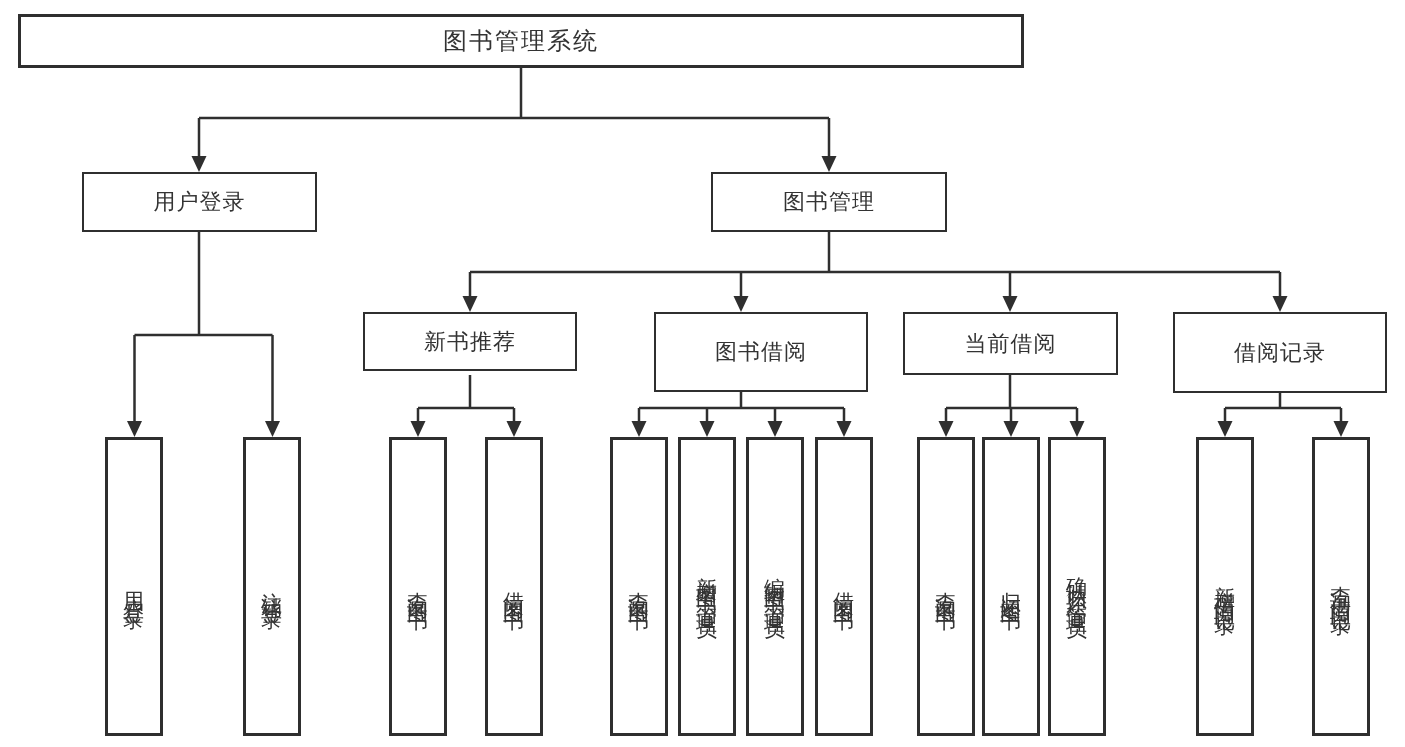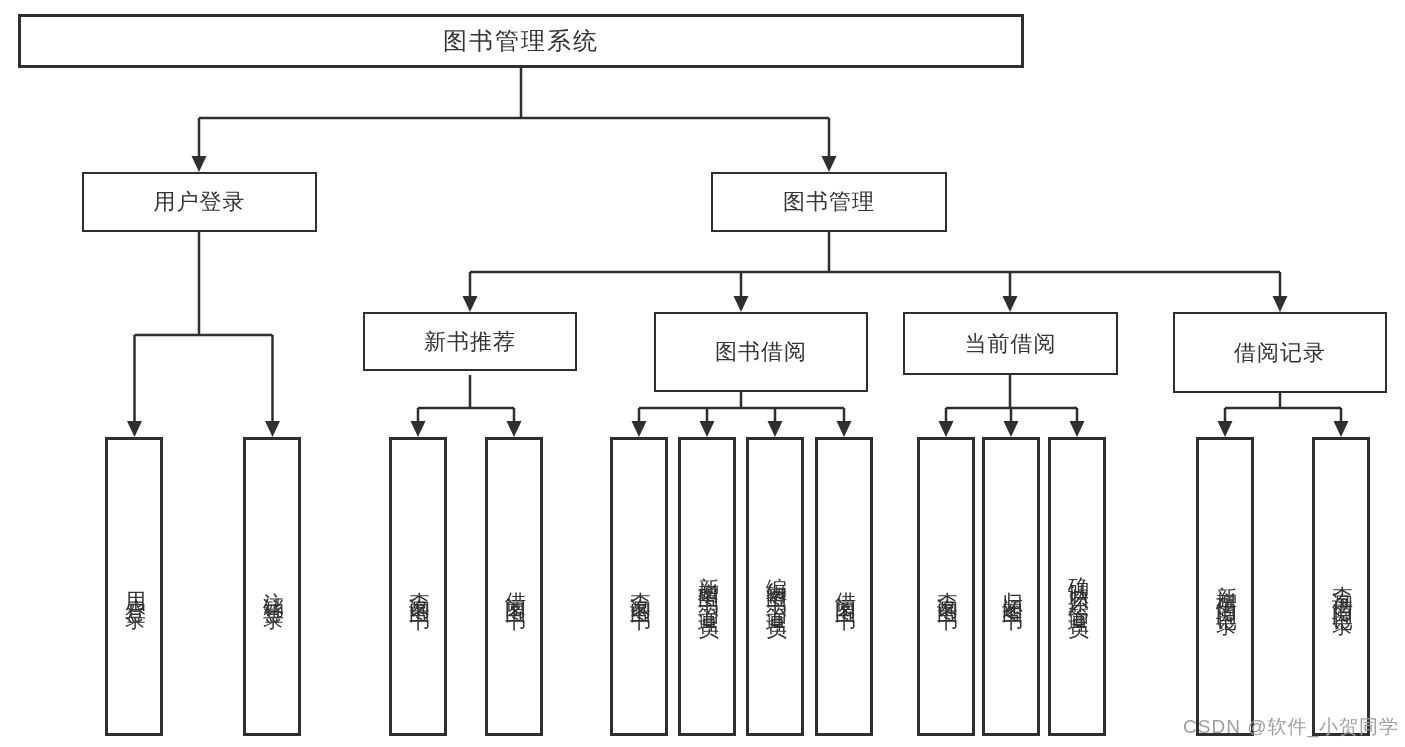--- a/index.html
+++ b/index.html
@@ -8,21 +8,21 @@
   }
   html,body{margin:0;padding:0;background:var(--background);}
   .stage{
     position:relative;width:1405px;height:747px;background:var(--background);
     font-family:"Liberation Sans",sans-serif;color:var(--text);overflow:hidden;
   }
   .connectors{position:absolute;left:0;top:0;width:1405px;height:747px;}
   .node,.leaf{
     position:absolute;box-sizing:border-box;background:var(--box-bg);
     border:2.5px solid var(--box-border);
-    display:flex;align-items:center;justify-content:center;font-family:Liberation Mono, monospace;
+    display:flex;align-items:center;justify-content:center;
   }
   .node{font-size:22px;letter-spacing:1px;}
   .root-node{border-width:3px;font-size:24px;letter-spacing:2px;}
   .leaf{
     writing-mode:vertical-rl;font-size:21px;letter-spacing:6px;
     width:58px;top:437px;height:299px;border-width:3px;line-height:1;
   }
   .watermark{
     position:absolute;right:6px;top:714px;font-size:19px;
     color:var(--watermark);letter-spacing:1px;white-space:nowrap;
@@ -77,14 +77,13 @@
   <div class="leaf" style="left:746px;">编辑图书（管理员）</div>
   <div class="leaf" style="left:815px;">借阅图书</div>
 
   <div class="leaf" style="left:917px;">查询图书</div>
   <div class="leaf" style="left:982px;">归还图书</div>
   <div class="leaf" style="left:1048px;">确认归还（管理员）</div>
 
   <div class="leaf" style="left:1196px;">新增借阅记录</div>
   <div class="leaf" style="left:1312px;">查询借阅记录</div>
 
-  <div class="watermark">CSDN @软件_小贺同学</div>
 </div>
 
 </body></html>

